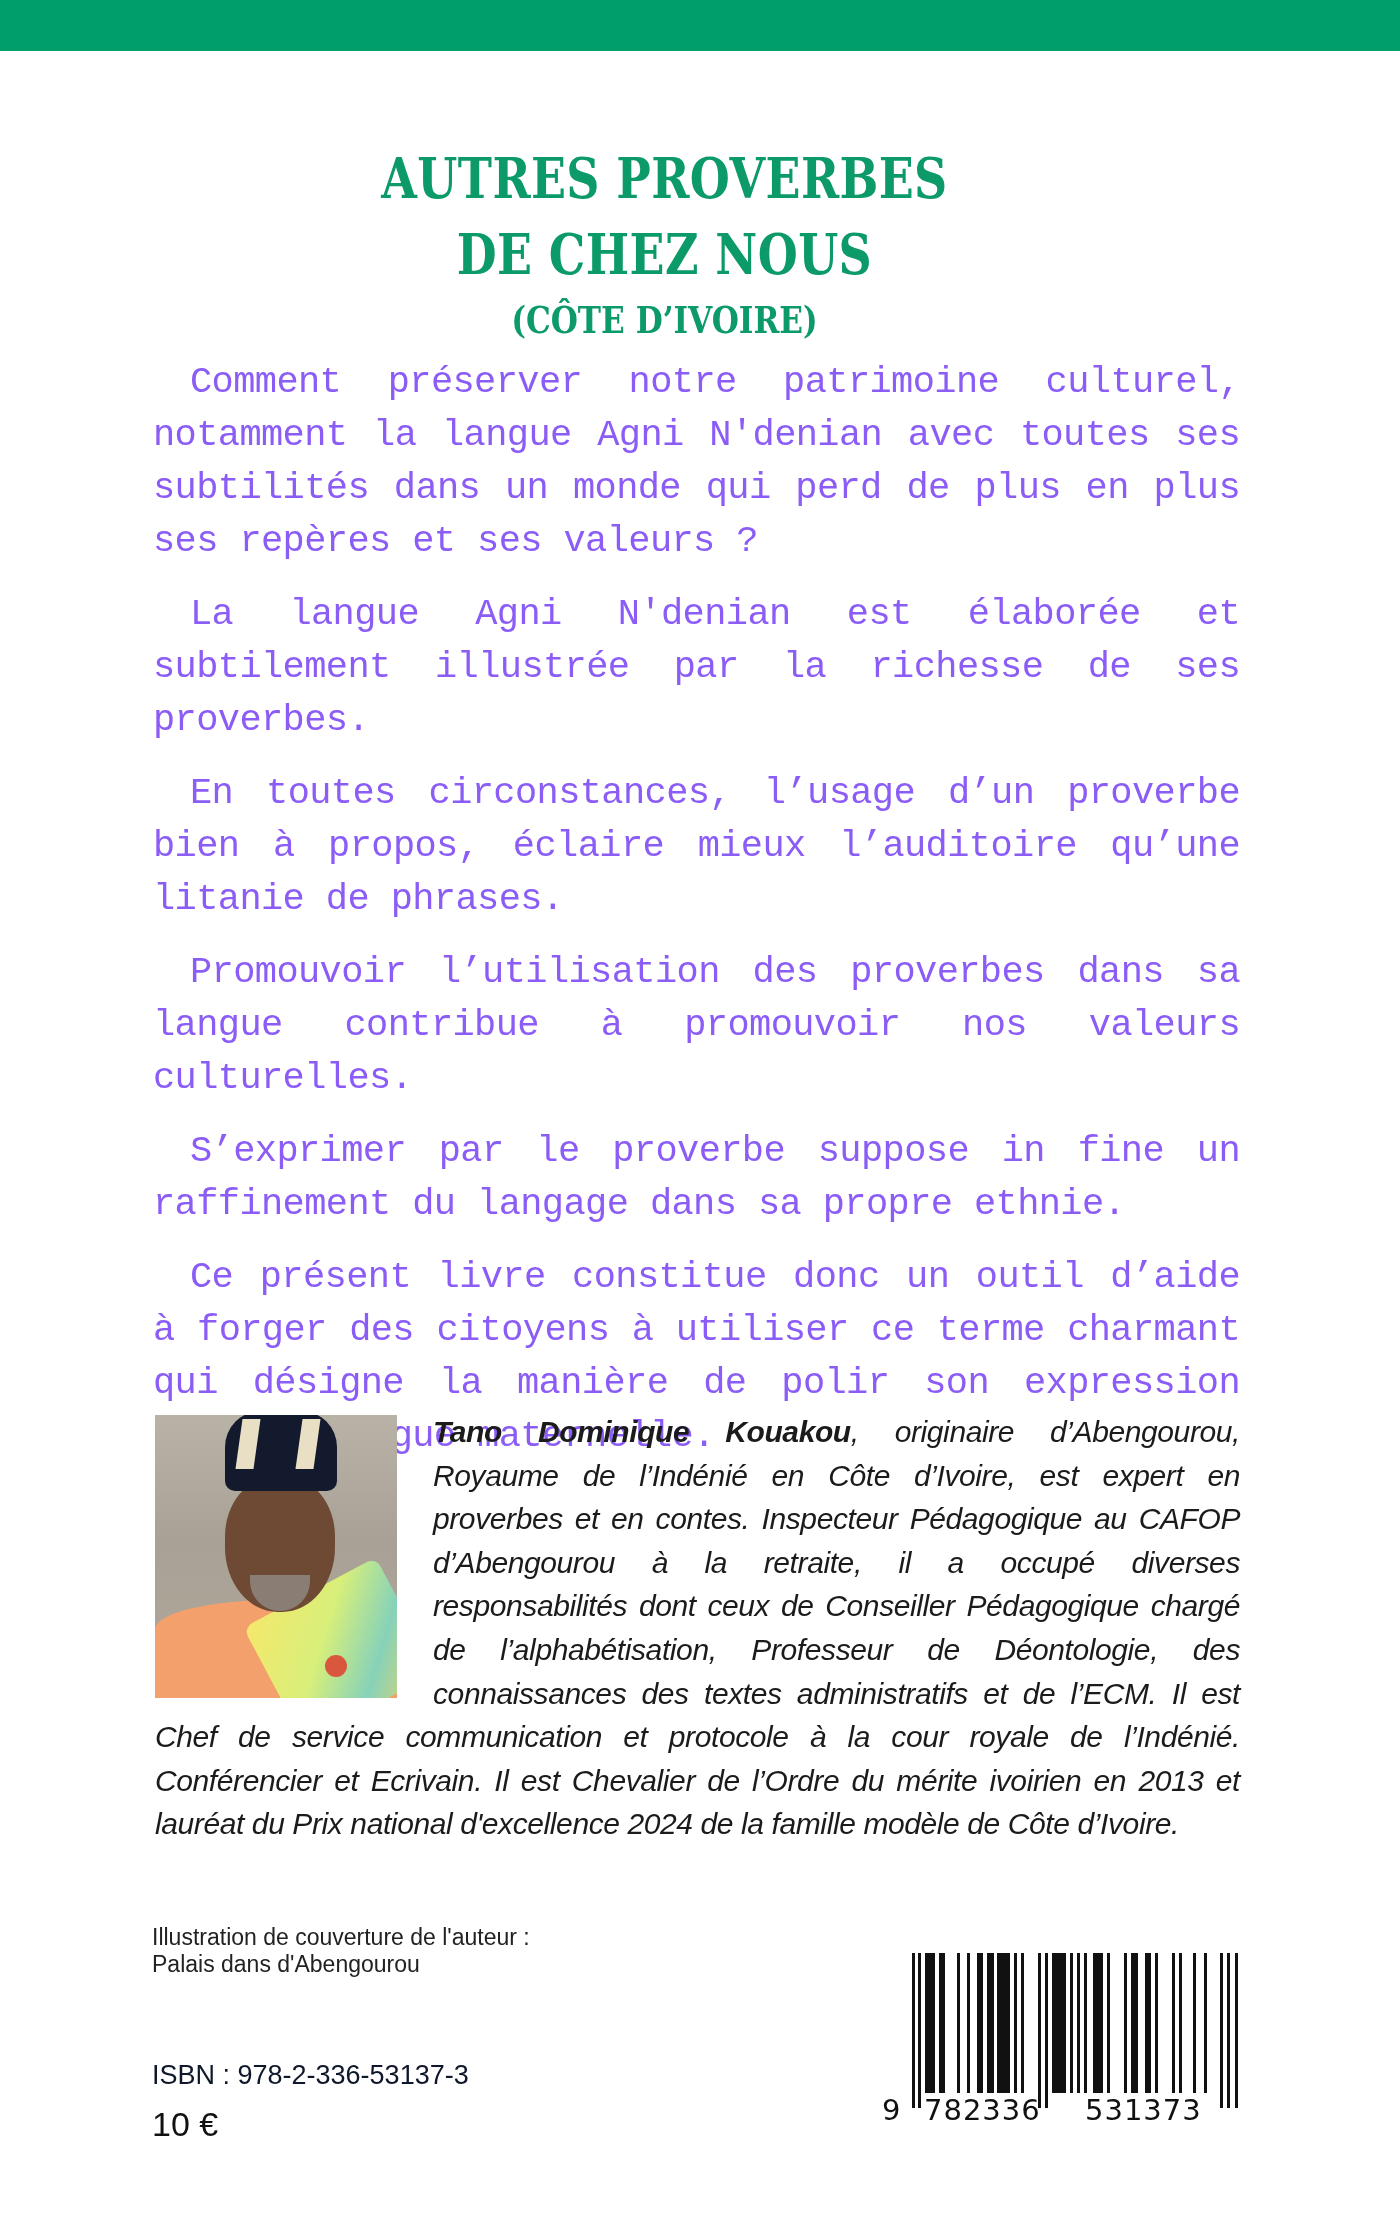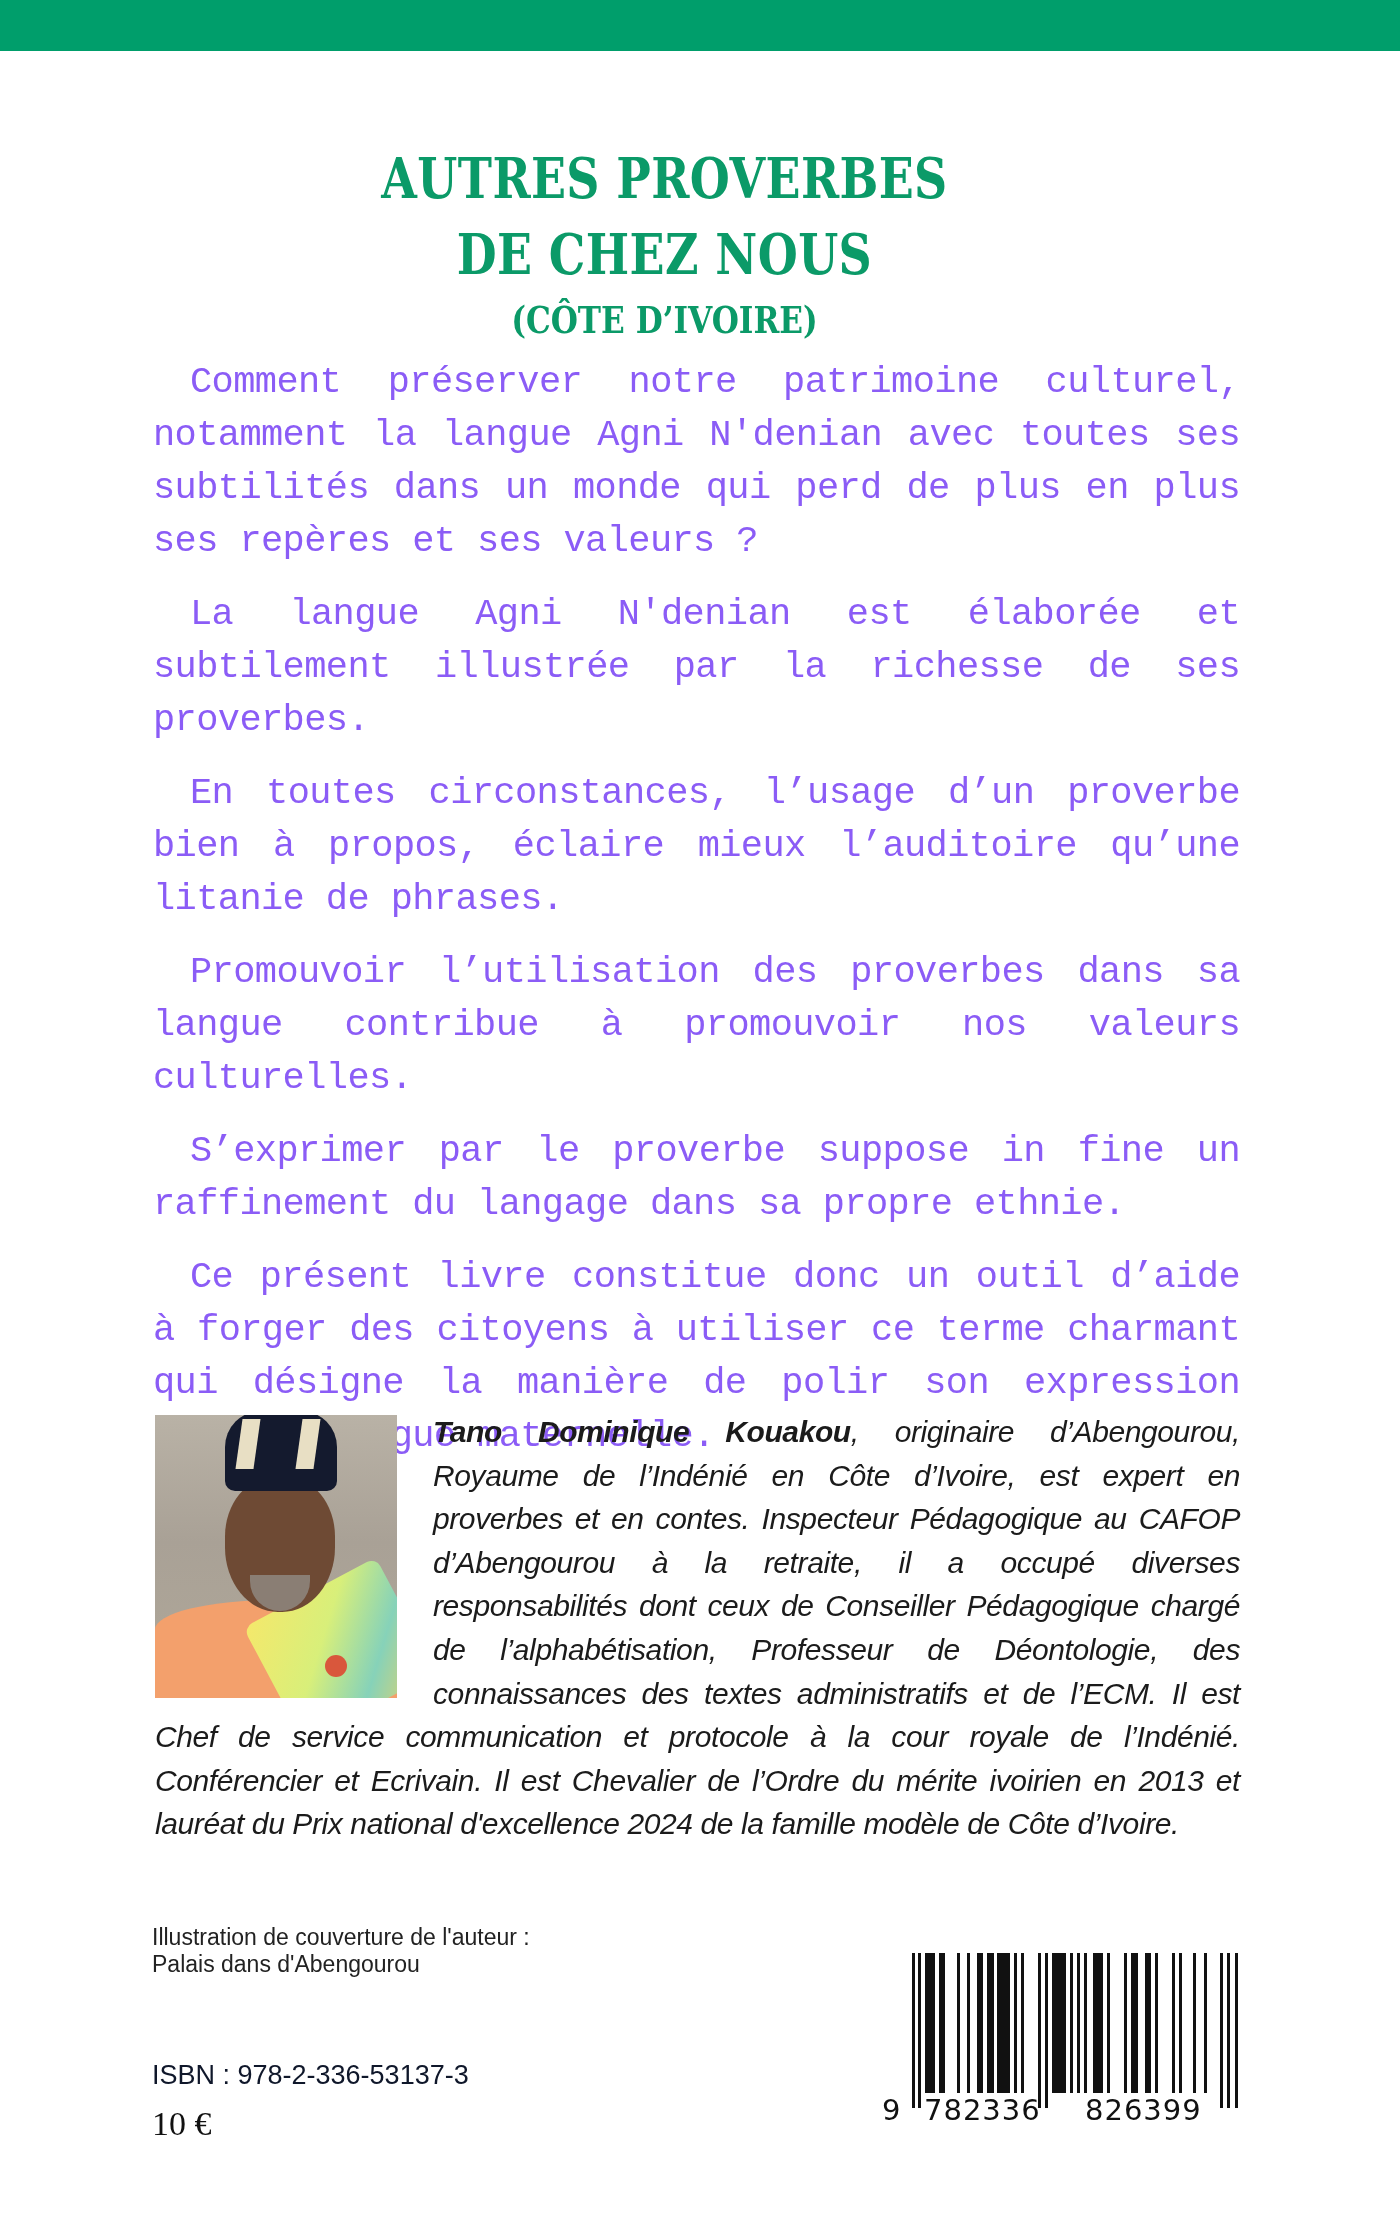--- a/index.html
+++ b/index.html
@@ -27,21 +27,21 @@
     .photo-cap-stripe { position: absolute; top: 8px; width: 18px; height: 50px; background: #e8dfc4; transform: skewX(-8deg); }
     .photo-face { position: absolute; left: 70px; top: 62px; width: 110px; height: 135px; background: #6e4a34; border-radius: 44% 44% 48% 48%; }
     .photo-beard { position: absolute; left: 95px; top: 160px; width: 60px; height: 36px; background: #8f8780; border-radius: 0 0 30px 30px; opacity: 0.85; }
     .photo-robe { position: absolute; left: 0; top: 185px; width: 242px; height: 98px; background: #f3a06c; border-radius: 50% 50% 0 0 / 30% 30% 0 0; }
     .photo-sash { position: absolute; left: 110px; top: 170px; width: 150px; height: 130px; background: linear-gradient(135deg, #f5e86b 0%, #d8ef7a 40%, #86d2b9 70%, #f3d25e 100%);
       transform: rotate(-28deg); border-radius: 10px; }
     .photo-medal { position: absolute; left: 170px; top: 240px; width: 22px; height: 22px; border-radius: 50%; background: #d9573c; }
 
     .credit { position: absolute; left: 152px; top: 1924px; font-size: 23px; line-height: 27px; color: #222; }
     .isbn { position: absolute; left: 152px; top: 2059px; font-size: 27px; line-height: 32px; color: #0f172a; }
-    .price { position: absolute; left: 152px; top: 2104px; font-size: 34px; line-height: 40px; color: #111; font-family: Liberation Serif, serif; }
+    .price { position: absolute; left: 152px; top: 2104px; font-size: 34px; line-height: 40px; color: #111; }
 
     .barcode { position: absolute; left: 880px; top: 1950px; width: 380px; height: 180px; }
     .barcode svg { display: block; }
   </style>
 </head>
 <body>
 
 <div class="top-band"></div>
 
 <div class="title-block">
@@ -113,15 +113,15 @@
       <rect x="313" y="3" width="3" height="140"></rect>
       <rect x="324" y="3" width="3" height="140"></rect>
       <rect x="340" y="3" width="3" height="155"></rect>
       <rect x="347" y="3" width="3" height="155"></rect>
       <rect x="355" y="3" width="3" height="155"></rect>
     </g>
   </svg>
   <div style="position:absolute; left:0; top:143px; width:380px; height:40px; font-family:'DejaVu Sans', sans-serif; font-size:29px; line-height:34px; color:#111;">
     <span style="position:absolute; left:2px; top:0;">9</span>
     <span style="position:absolute; left:44px; top:0; letter-spacing:1px;">782336</span>
-    <span style="position:absolute; left:205px; top:0; letter-spacing:1px;">826399</span>
+    <span style="position:absolute; left:205px; top:0; letter-spacing:1px;">531373</span>
   </div>
 </div>
 
 </body></html>

